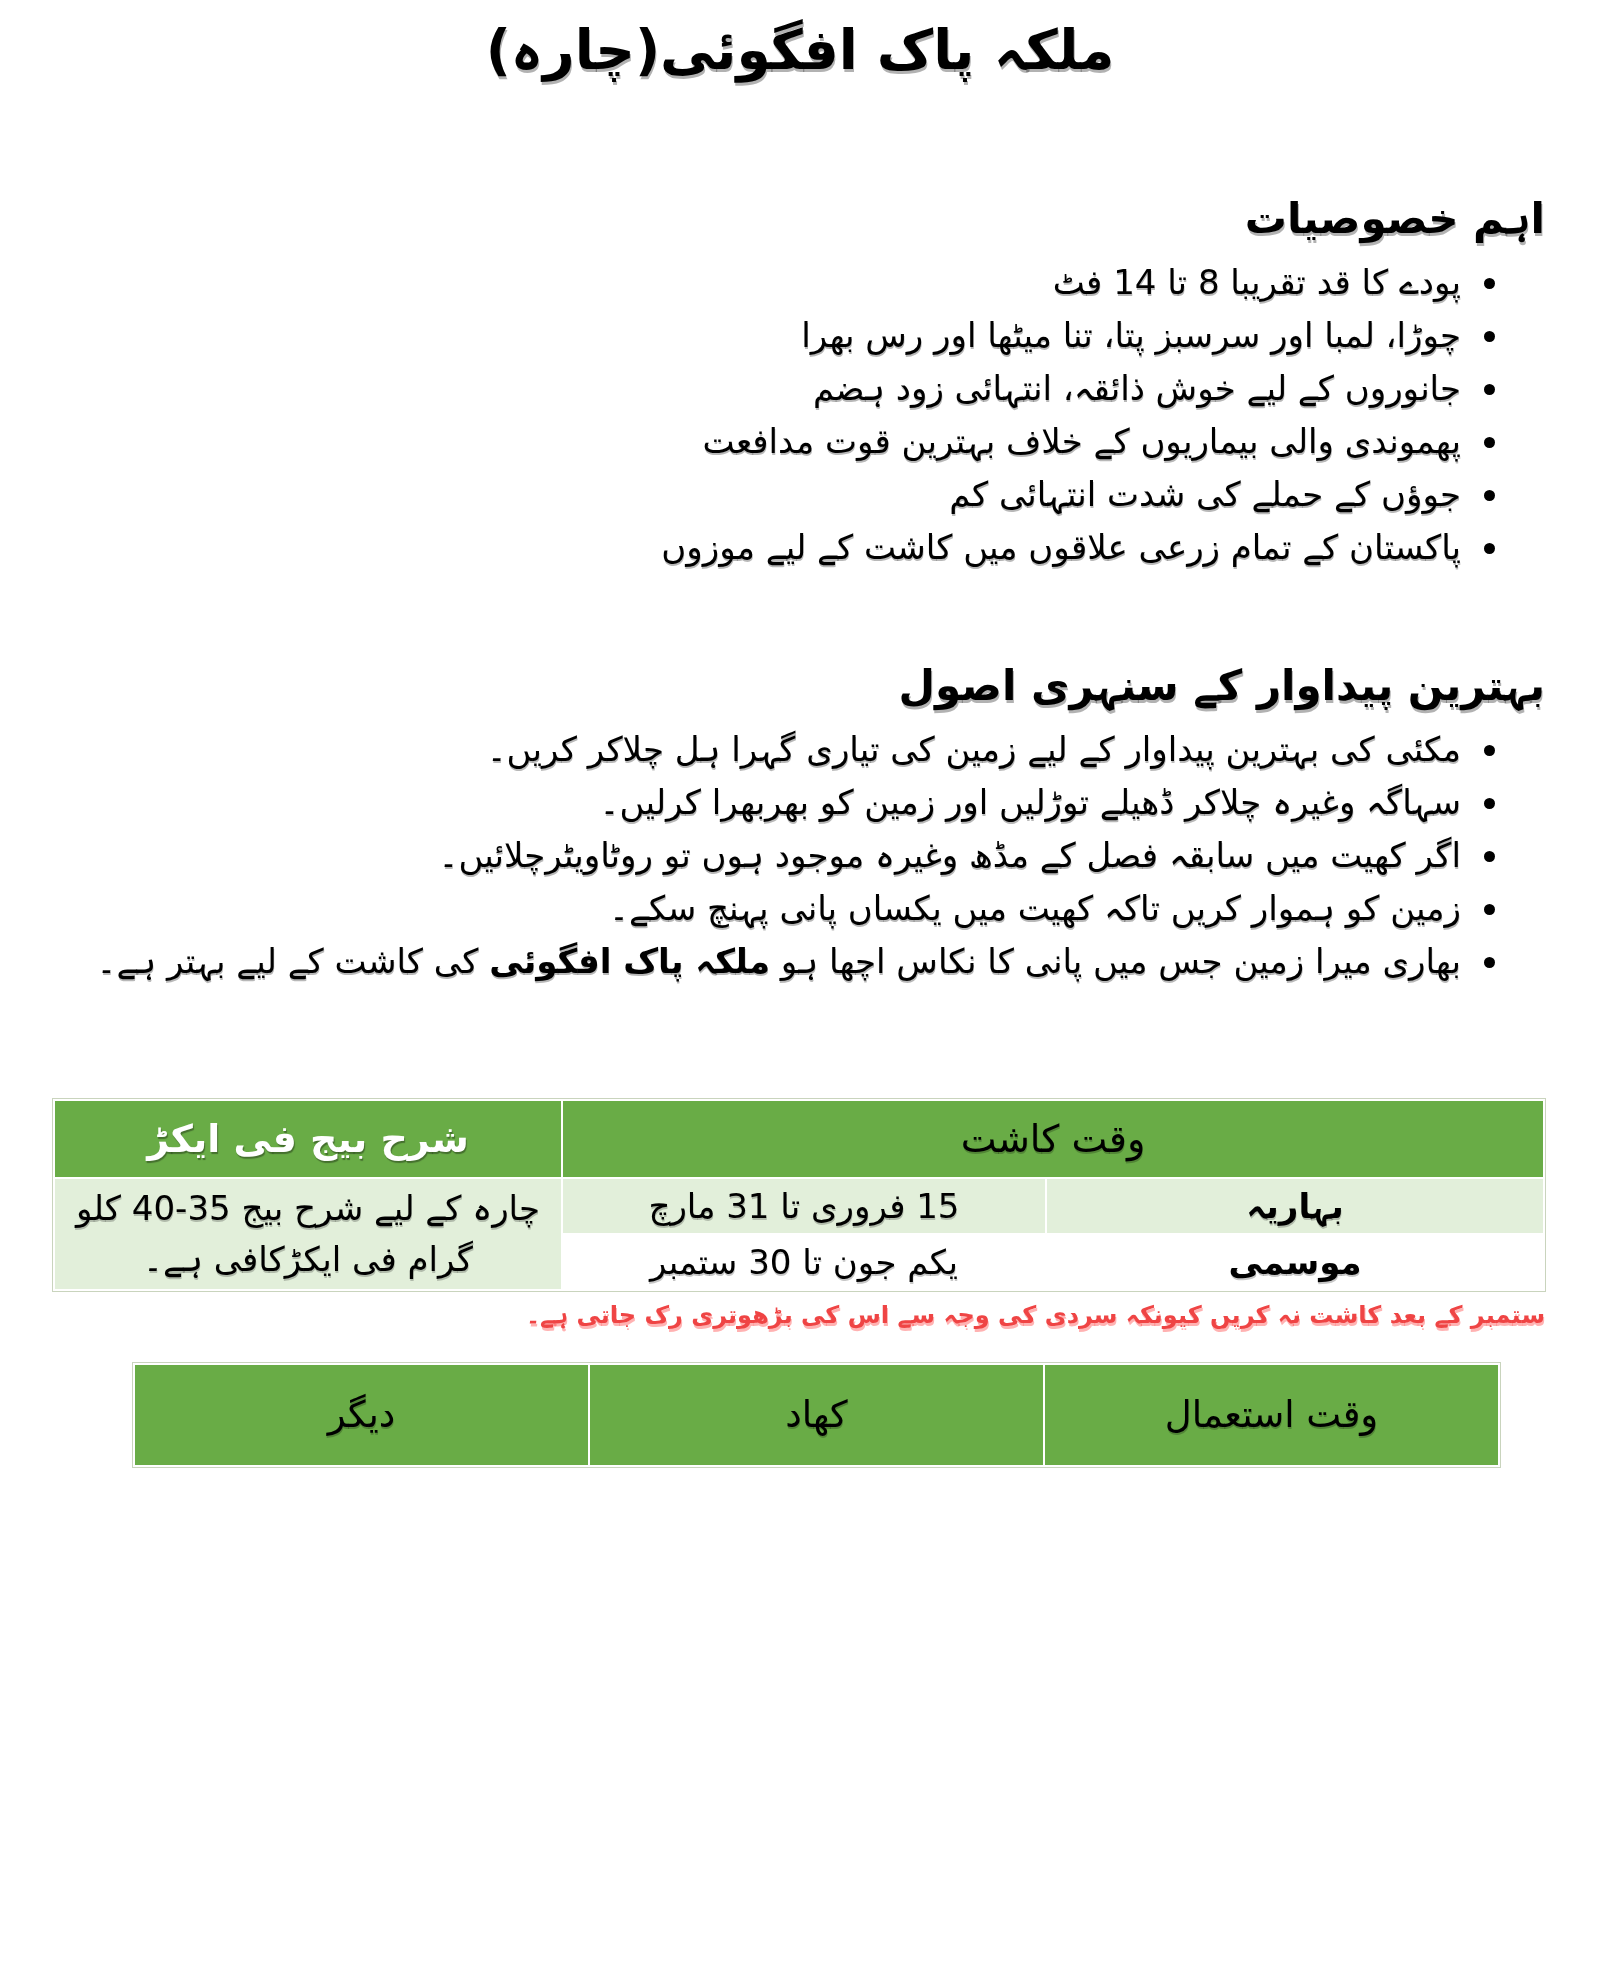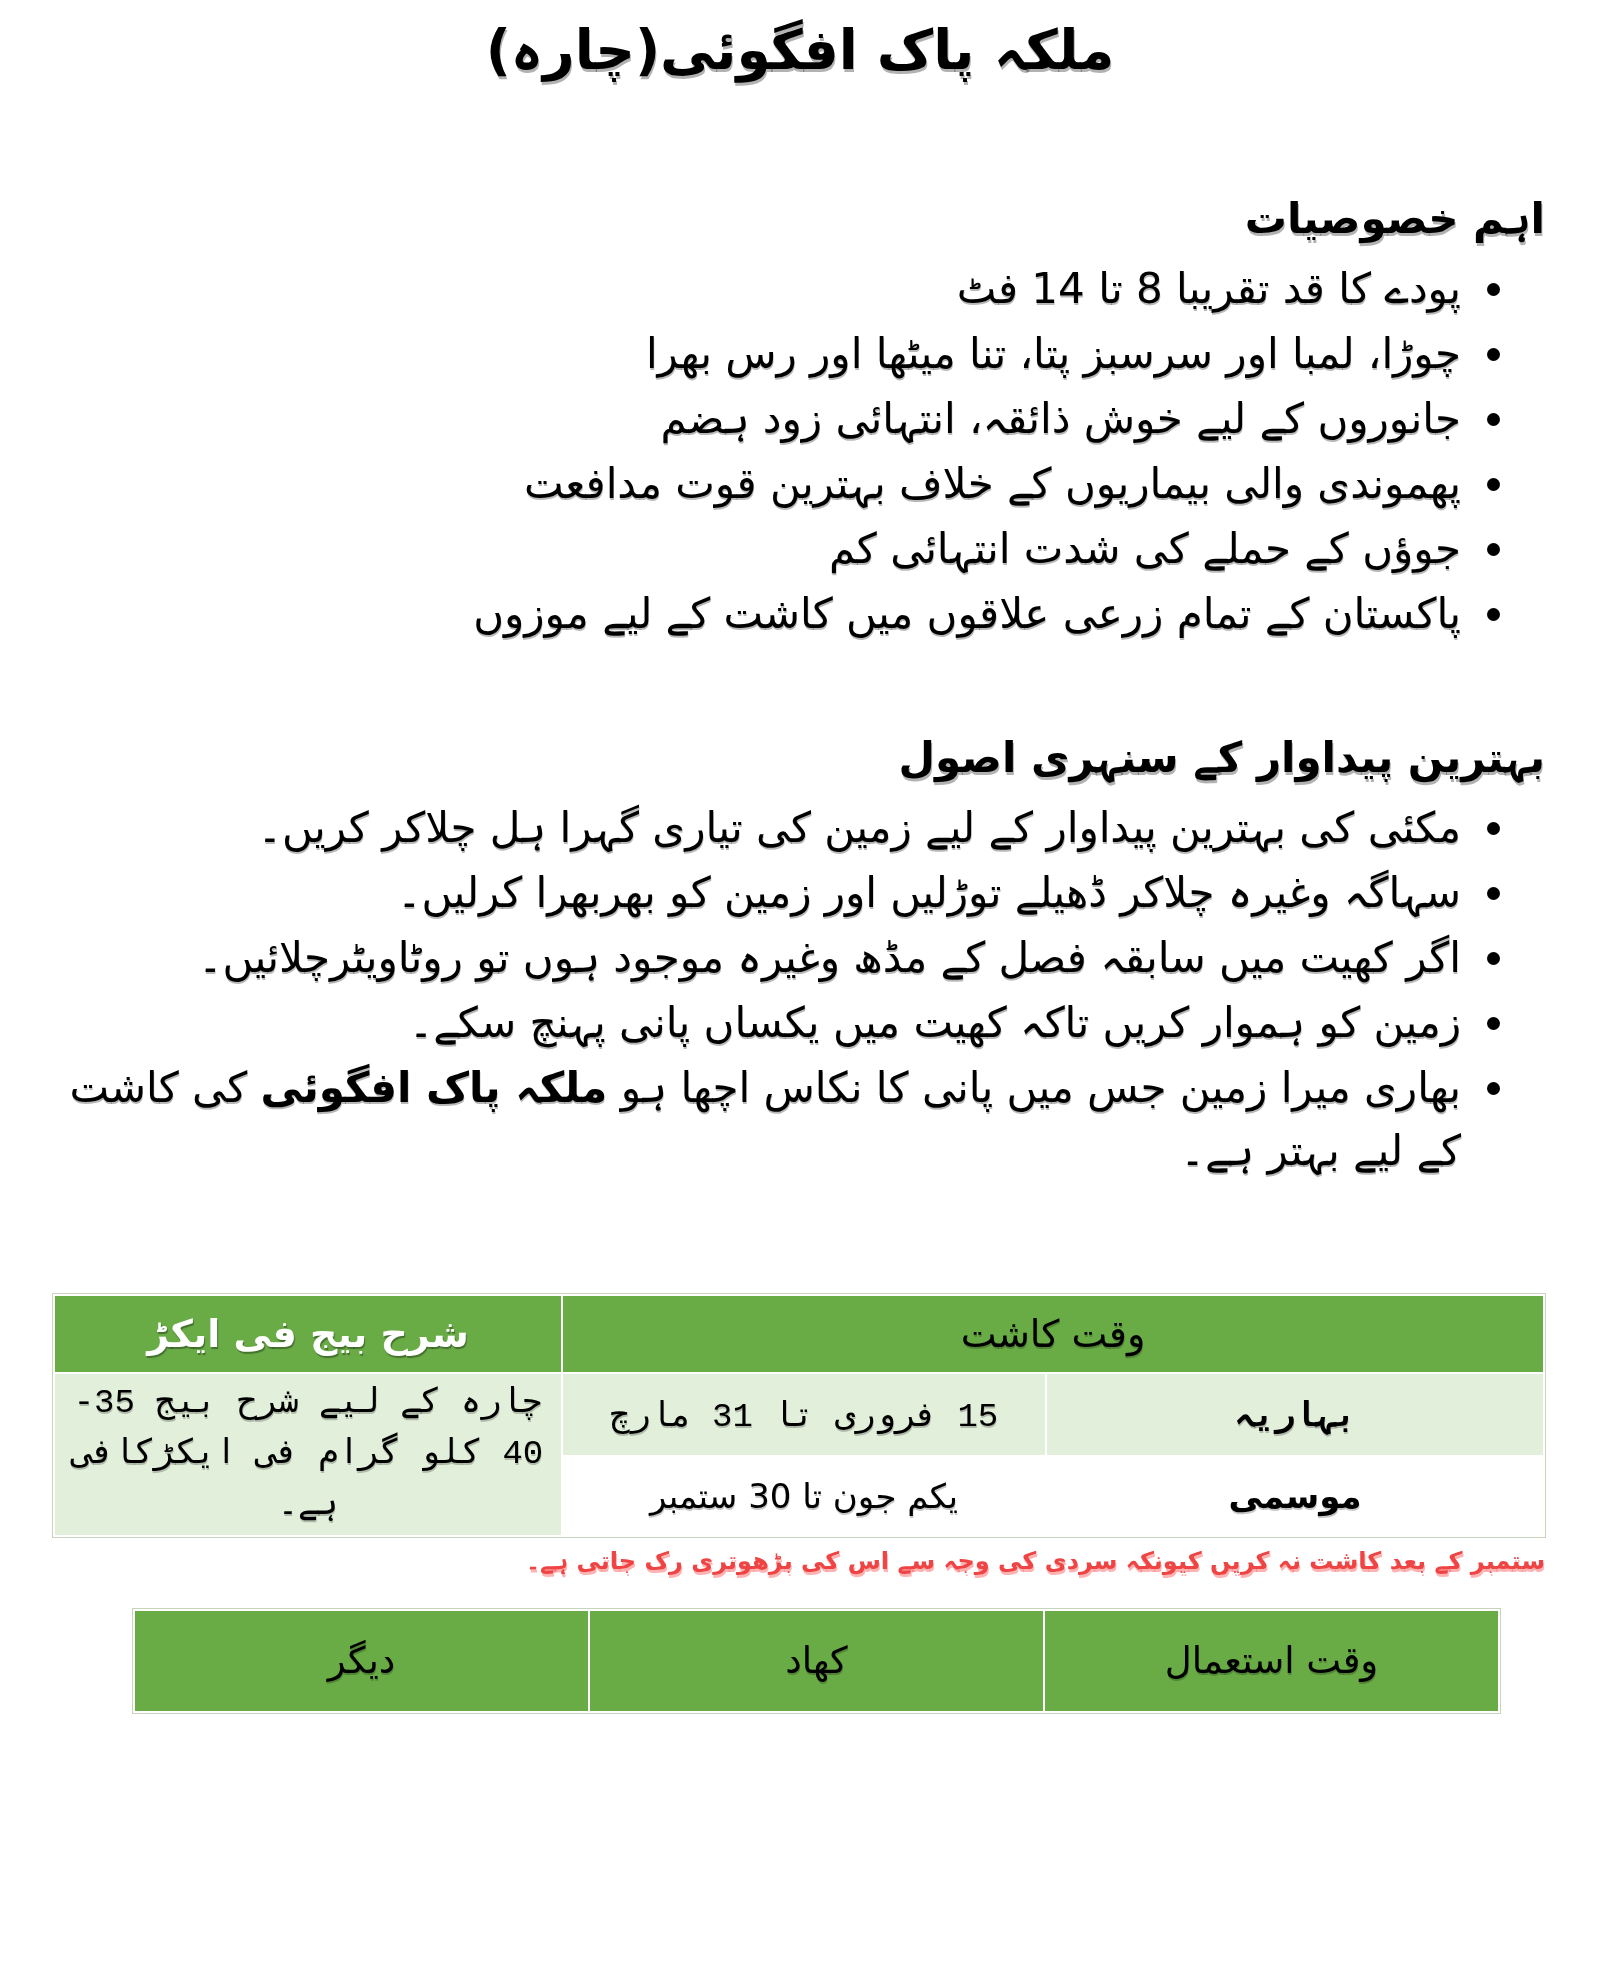--- a/index.html
+++ b/index.html
@@ -23,21 +23,21 @@
     text-shadow: 1px 3px 0.5px rgba(0,0,0,0.30);
   }
   #features-heading  { margin-top: 112px; }
   #principles-heading{ margin-top: 88px; }
   #method-heading    { margin-top: 118px; }
   #fertilizer-heading{ margin-top: 58px; }
 
   ul.doc-list {
     margin: 14px 0 0 0;
     padding: 0 78px 0 0;
-    font-size: 42px;
+    font-size: 34px;
     line-height: 1.5;
     text-shadow: 0.5px 2px 0.5px rgba(0,0,0,0.28);
   }
   ul.doc-list li { margin-bottom: 2px; padding-right: 6px; }
   .inline-bold { font-weight: bold; }
 
   table.sowing-table {
     width: 1490px;
     margin-top: 112px;
     border-collapse: collapse;
@@ -48,21 +48,21 @@
   .th-green {
     background: #69AC46;
     font-size: 38px;
     text-align: center;
     padding: 16px 10px;
     font-weight: normal;
   }
   .th-time  { color: #000000; }
   .th-seed  { color: #ffffff; font-weight: bold; text-shadow: 1px 2px 1px rgba(0,0,0,0.35); }
   td.cell { font-size: 34px; text-align: center; vertical-align: middle; padding: 4px 8px; }
-  tr.row-a td { background: #E2EFDA; font-family: Liberation Mono, monospace; }
+  tr.row-a td { background: #E2EFDA; }
   tr.row-b td { background: #ffffff; }
   td.seed-cell { background: #E2EFDA !important; line-height: 1.5; }
   td.season-cell { font-weight: bold; }
   td.cell, .th-green { text-shadow: 0.5px 2px 0.5px rgba(0,0,0,0.22); }
   .th-seed { text-shadow: 1px 2px 1px rgba(0,0,0,0.35); }
 
   p.warning-note {
     margin: 8px 0 10px 0;
     color: #ef4444;
     font-size: 24px; font-weight: bold;

